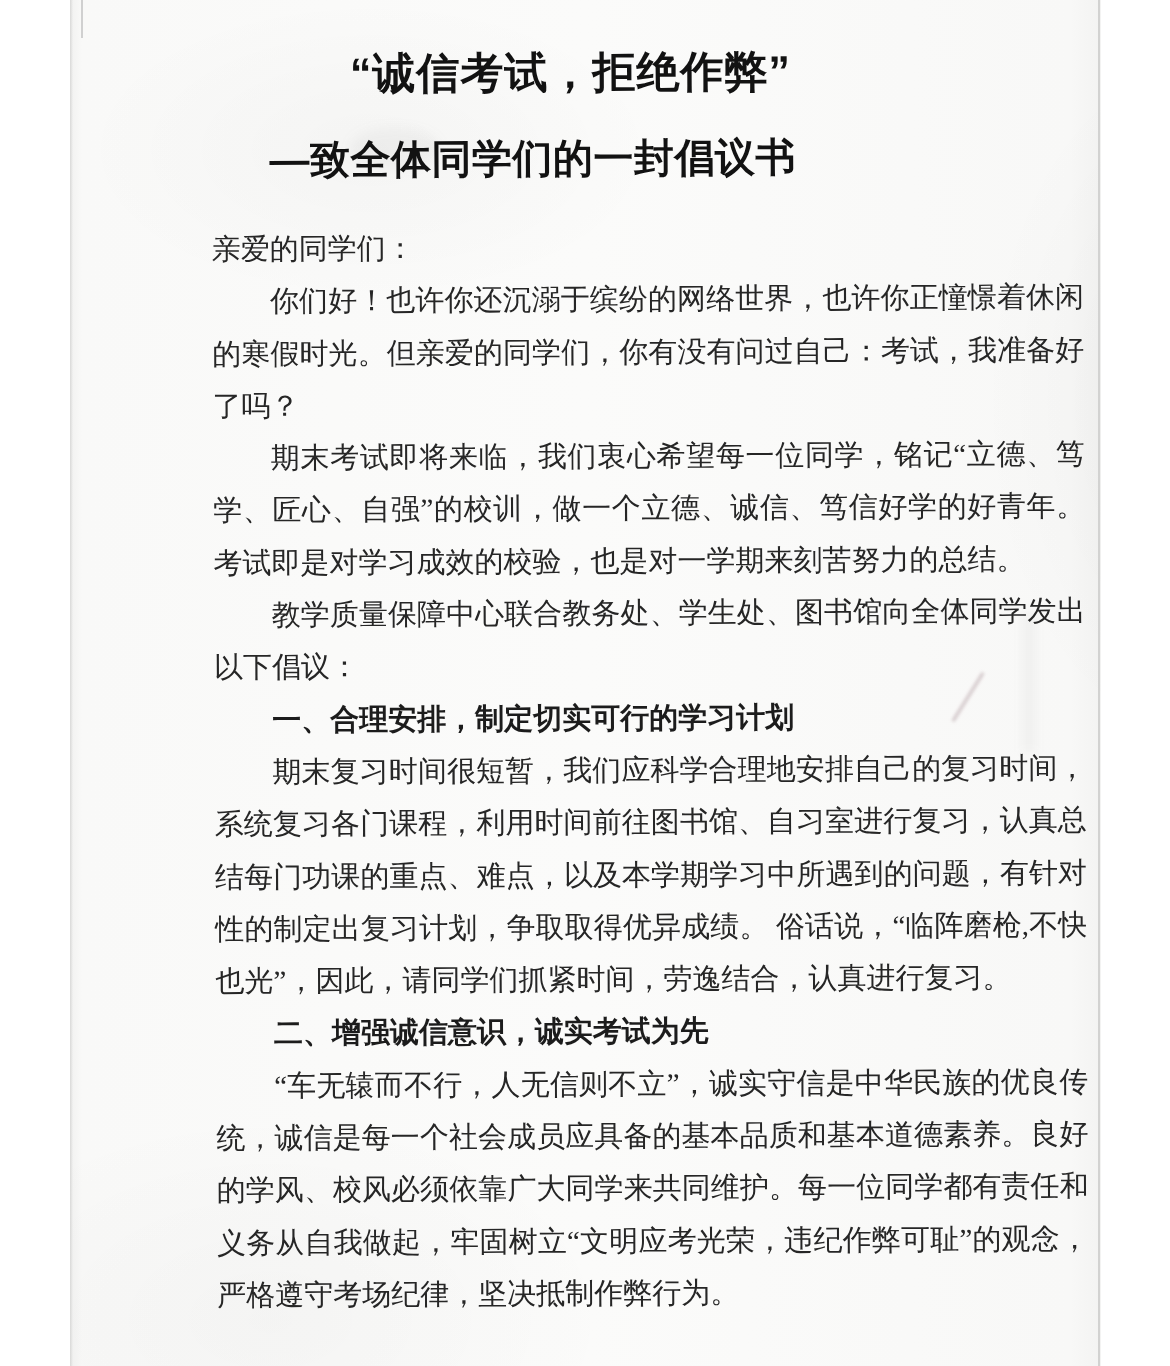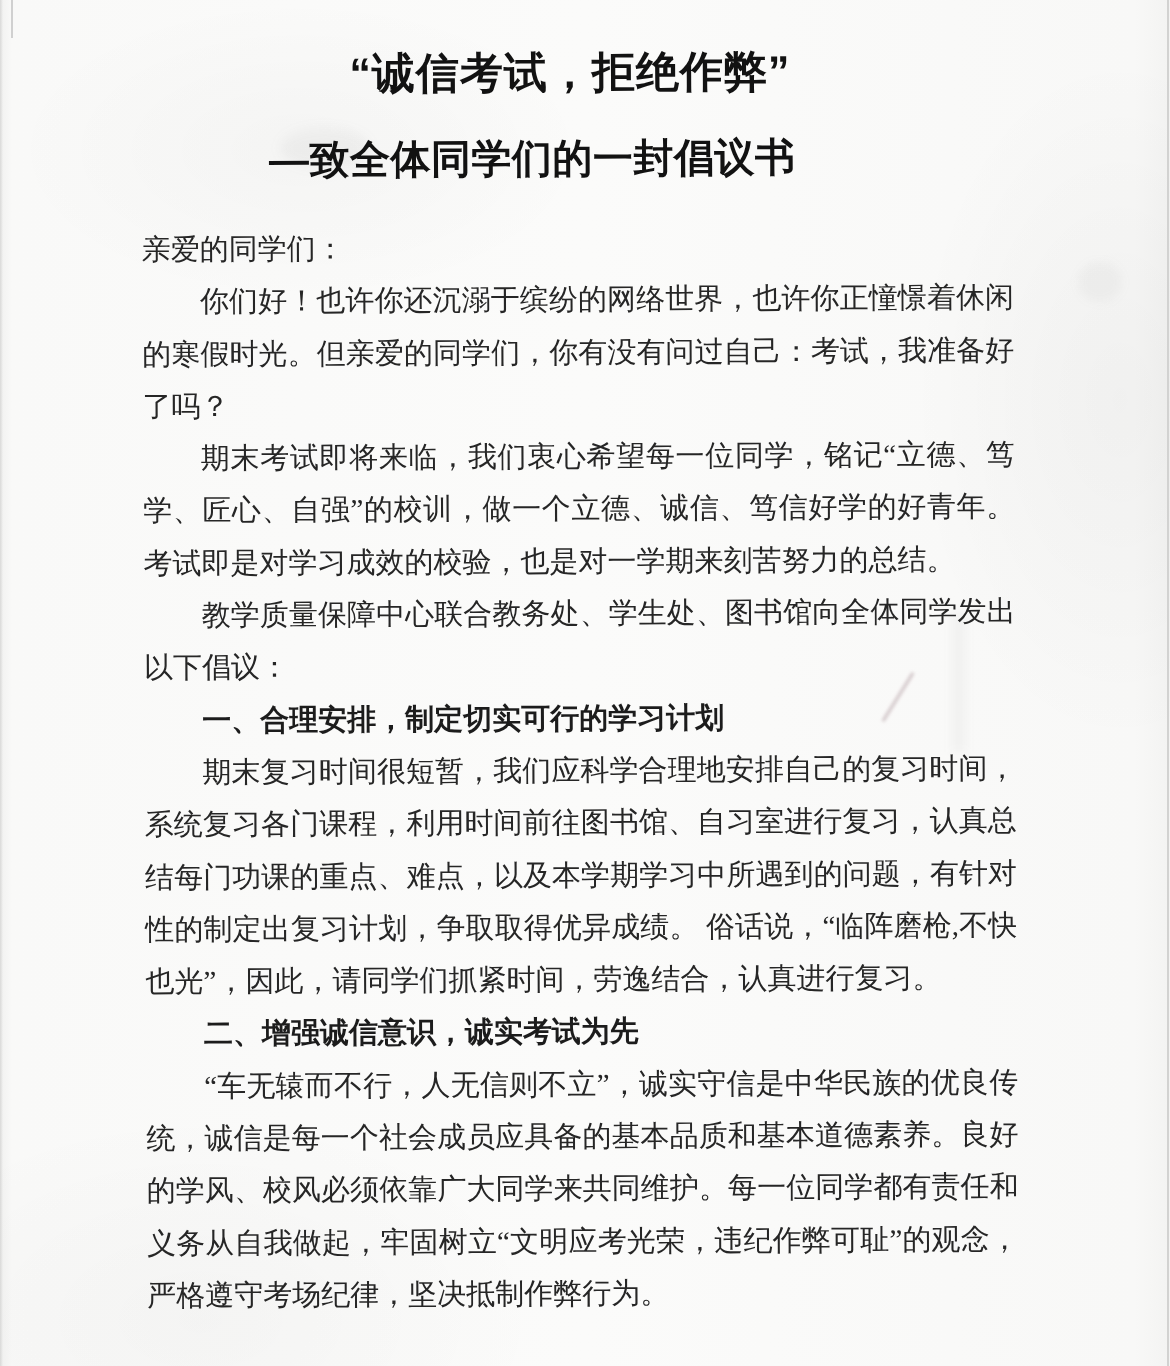--- a/index.html
+++ b/index.html
@@ -2,21 +2,21 @@
 <html><head>
 <meta charset="utf-8">
 <style>
   html, body {
     margin: 0;
     padding: 0;
     background: #ffffff;
   }
   .page {
     position: relative;
-    width: 1170px;
+    width: 1031px;
     height: 1366px;
     margin: 0 auto;
     overflow: hidden;
     background:
       radial-gradient(ellipse 420px 220px at 300px 150px, rgba(0,0,0,0.025), rgba(0,0,0,0) 70%),
       radial-gradient(ellipse 300px 500px at 1120px 400px, rgba(0,0,0,0.03), rgba(0,0,0,0) 70%),
       radial-gradient(ellipse 500px 300px at 200px 1320px, rgba(0,0,0,0.025), rgba(0,0,0,0) 70%),
       linear-gradient(90deg, #f1f1f0 0px, #f9f9f8 12px, #fbfbfa 50%, #f8f8f7 97%, #f3f3f2 100%),
       #f7f7f5;
     font-family: "Liberation Serif", "DejaVu Serif", serif;

